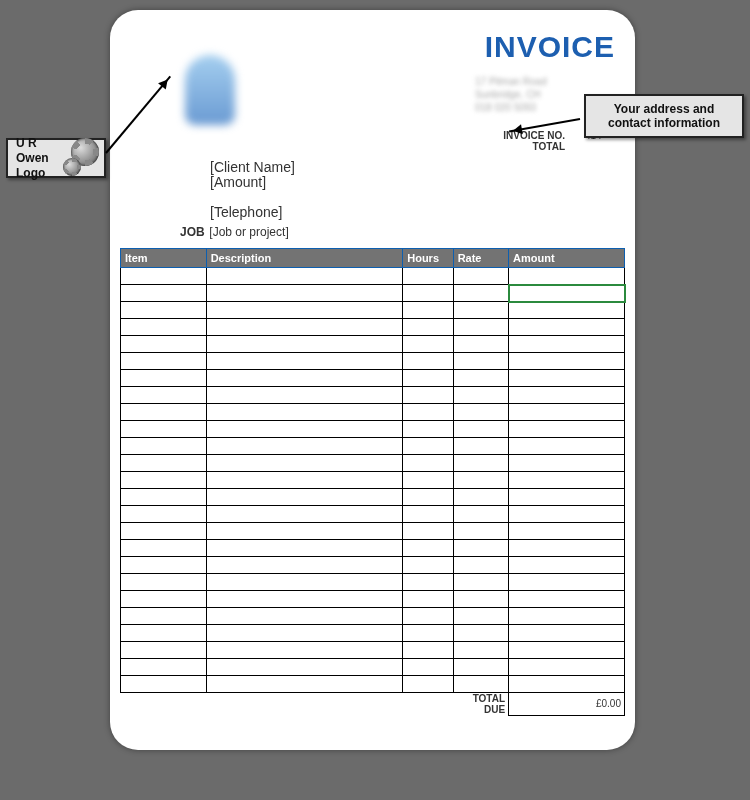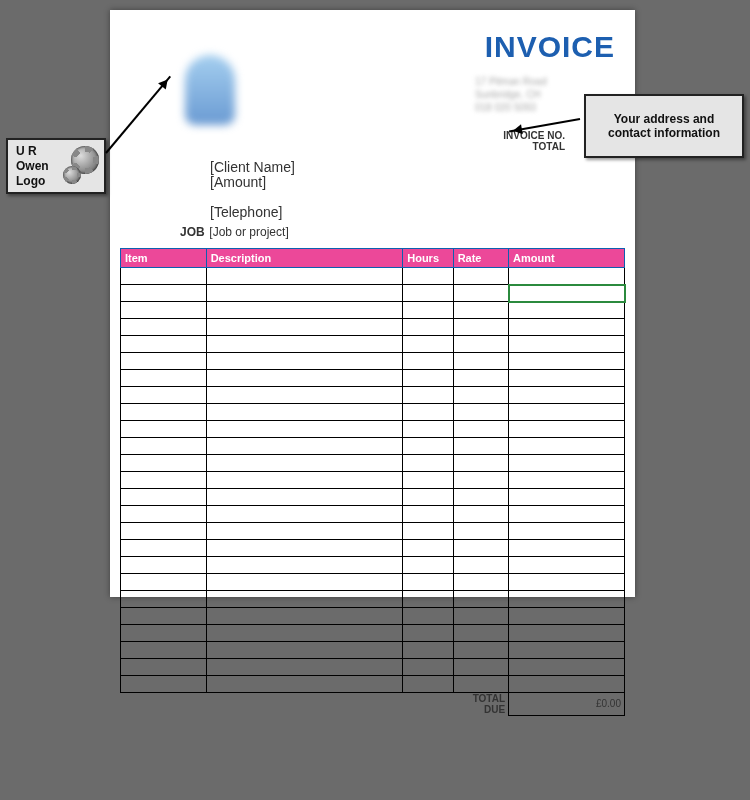--- a/index.html
+++ b/index.html
@@ -12,24 +12,25 @@
     width:750px;
     height:800px;
     position:relative;
     overflow:hidden;
   }
   .page {
     position:absolute;
     left:110px;
     top:10px;
     width:525px;
-    height:587px;
+    height:740px;
     background:#fff;
     box-shadow:0 0 6px rgba(0,0,0,0.4);
     padding:20px 20px 20px 20px;
+    border-radius:28px;
   }
 
   
   .hdr { position:relative; height:120px; }
   .logo-area {
     position:absolute; left:10px; top:0; width:140px; height:120px;
     display:flex; align-items:center; justify-content:center;
     filter: blur(4px);
   }
   .logo-shape {
@@ -91,21 +92,21 @@
 
   
   .tbl {
     position:absolute;
     left:10px; right:10px; top:238px;
     border-collapse:collapse;
     width:calc(100% - 20px);
     font-size:10px;
   }
   .tbl th {
-    background:#ec4899;
+    background:#737373;
     color:#fff;
     text-align:left;
     padding:3px 4px;
     border:1px solid #0d5fb0;
     font-weight:bold;
     font-size:11px;
     height:18px;
   }
   .tbl td {
     border:1px solid #000;
@@ -125,29 +126,29 @@
 
   .total-row td.noborder{border:none;}
   .total-label { text-align:right; font-weight:bold; padding-right:6px;}
   .total-val { text-align:right; border:1px solid #000;}
 
   
   .callout {
     position:absolute;
     background:#e5e5e5;
     border:2px solid #222;
-    padding:16px 8px;
+    padding:6px 8px;
     font-size:12px;
     font-weight:bold;
     color:#111;
     box-shadow:2px 2px 3px rgba(0,0,0,.4);
   }
   .callout-left {
     left:6px; top:138px;
-    width:100px; height:56px;
+    width:100px; height:40px;
     display:flex; align-items:center;
   }
   .callout-left .txt { width:52px; line-height:15px;}
   .gears { width:40px; height:40px; position:relative; }
   .gear {
     position:absolute; border-radius:50%;
     background:radial-gradient(circle at 35% 35%, #ddd, #555);
     box-shadow:inset 0 0 3px #000;
   }
   .gear::before {

